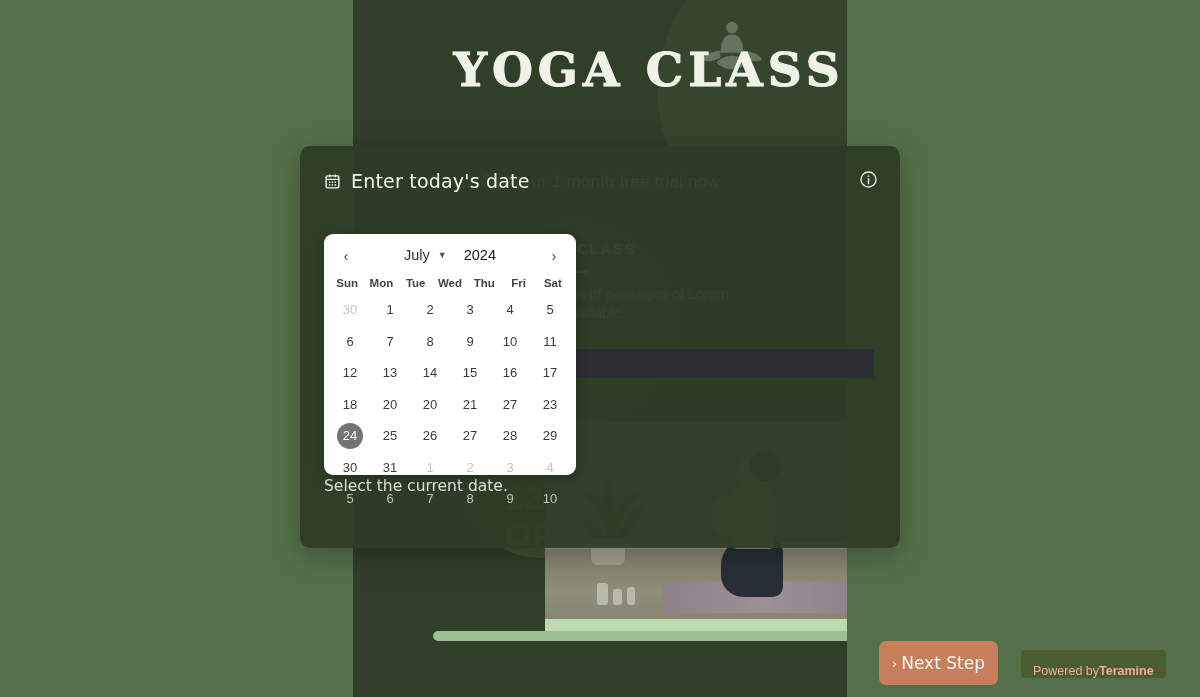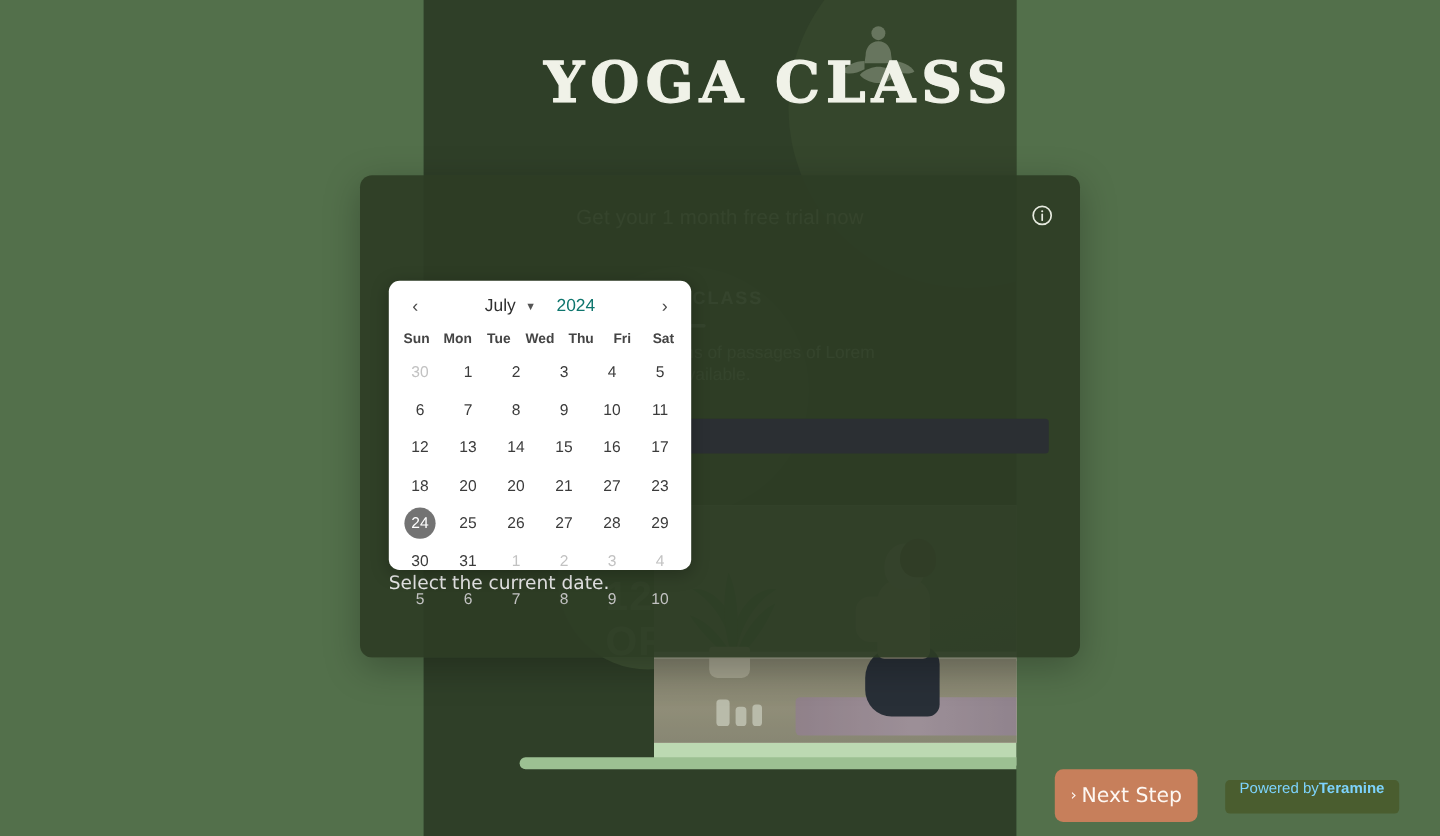--- a/index.html
+++ b/index.html
@@ -206,21 +206,21 @@
     flex: 1; display: flex; align-items: center; justify-content: center;
     gap: 6px;
   }
   #dp-month {
     font-size: 14.5px; color: #2f2f2f; cursor: pointer;
   }
   #dp-month-caret {
     font-size: 9px; color: #555; margin-left: 2px; cursor: pointer;
   }
   #dp-year {
-    font-size: 14.5px; color: #0f766e; margin-left: 11px; cursor: pointer;
+    font-size: 14.5px; color: #0f172a; margin-left: 11px; cursor: pointer;
   }
   #dp-weekdays {
     display: grid; grid-template-columns: repeat(7,1fr);
     margin-top: 6px;
   }
   .dp-wd {
     text-align: center; font-size: 11.5px; font-weight: 700;
     color: #444; line-height: 18px;
   }
   #dp-grid {
@@ -246,22 +246,22 @@
     color: #fdf7f2;
     font-family: "DejaVu Sans", sans-serif;
     font-size: 17px; cursor: pointer;
     display: flex; align-items: center; justify-content: center; gap: 4px;
   }
   #next-step-chevron { font-size: 13px; }
   #powered {
     position: absolute; left: 1021px; top: 650px;
     height: 28px; padding: 0 12px;
     background: #4a5d2f; border-radius: 4px;
-    display: flex; align-items: flex-start;
-    font-size: 12.5px; color: #7dd3fc;
+    display: flex; align-items: flex-end;
+    font-size: 12.5px; color: #fca5a5;
     cursor: pointer;
   }
   #powered-brand { font-weight: 700; }
 </style>
 </head>
 <body>
 
 <div id="page-column">
   <div id="deco-circle-top"></div>
 
@@ -316,20 +316,28 @@
       <div class="ph-candle" style="left:52px;top:162px;width:11px;height:22px;"></div>
       <div class="ph-candle" style="left:68px;top:168px;width:9px;height:16px;"></div>
       <div class="ph-candle" style="left:82px;top:166px;width:8px;height:18px;"></div>
       <div class="ph-overlay"></div>
     </div>
   </div>
   <div id="shelf-bar"></div>
 </div>
 
 <div id="modal">
+  <div id="modal-head">
+    <svg id="cal-head-icon" viewBox="0 0 24 24" fill="none" stroke="currentColor" stroke-width="2">
+      <rect x="3" y="4" width="18" height="17" rx="2"></rect>
+      <path d="M3 9h18M8 2v4M16 2v4"></path>
+      <path d="M7 13h2M11 13h2M15 13h2M7 17h2M11 17h2M15 17h2" stroke-width="2.2"></path>
+    </svg>
+    <div id="modal-title">Enter today's date</div>
+  </div>
 
   <svg id="info-icon" viewBox="0 0 24 24" fill="none" stroke="currentColor" stroke-width="1.8">
     <circle cx="12" cy="12" r="9.5"></circle>
     <path d="M12 11v6" stroke-linecap="round"></path>
     <circle cx="12" cy="7.6" r="1.1" fill="currentColor" stroke="none"></circle>
   </svg>
 
   <input id="date-input" type="text" value="2024-07-24" style="">
 
   <div id="hint">Select the current date.</div>

